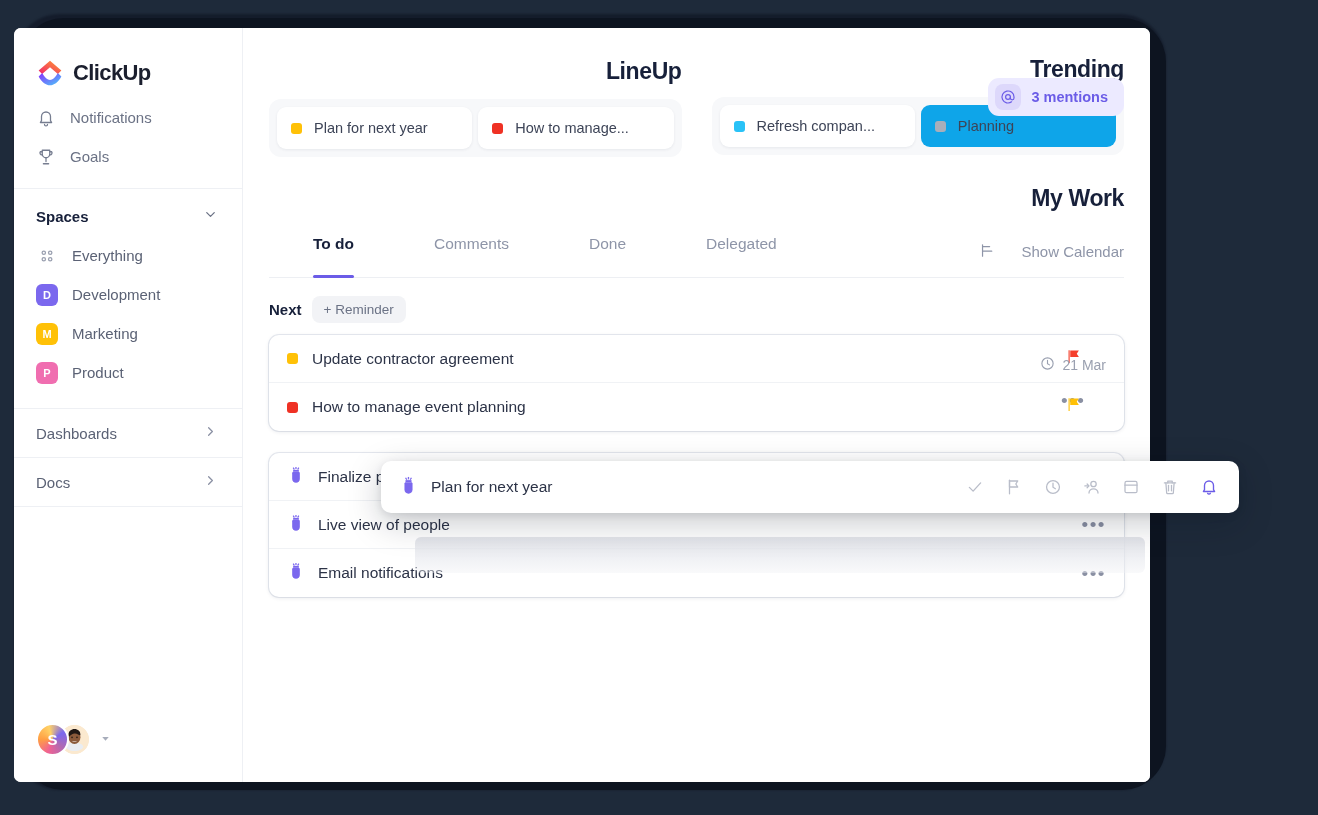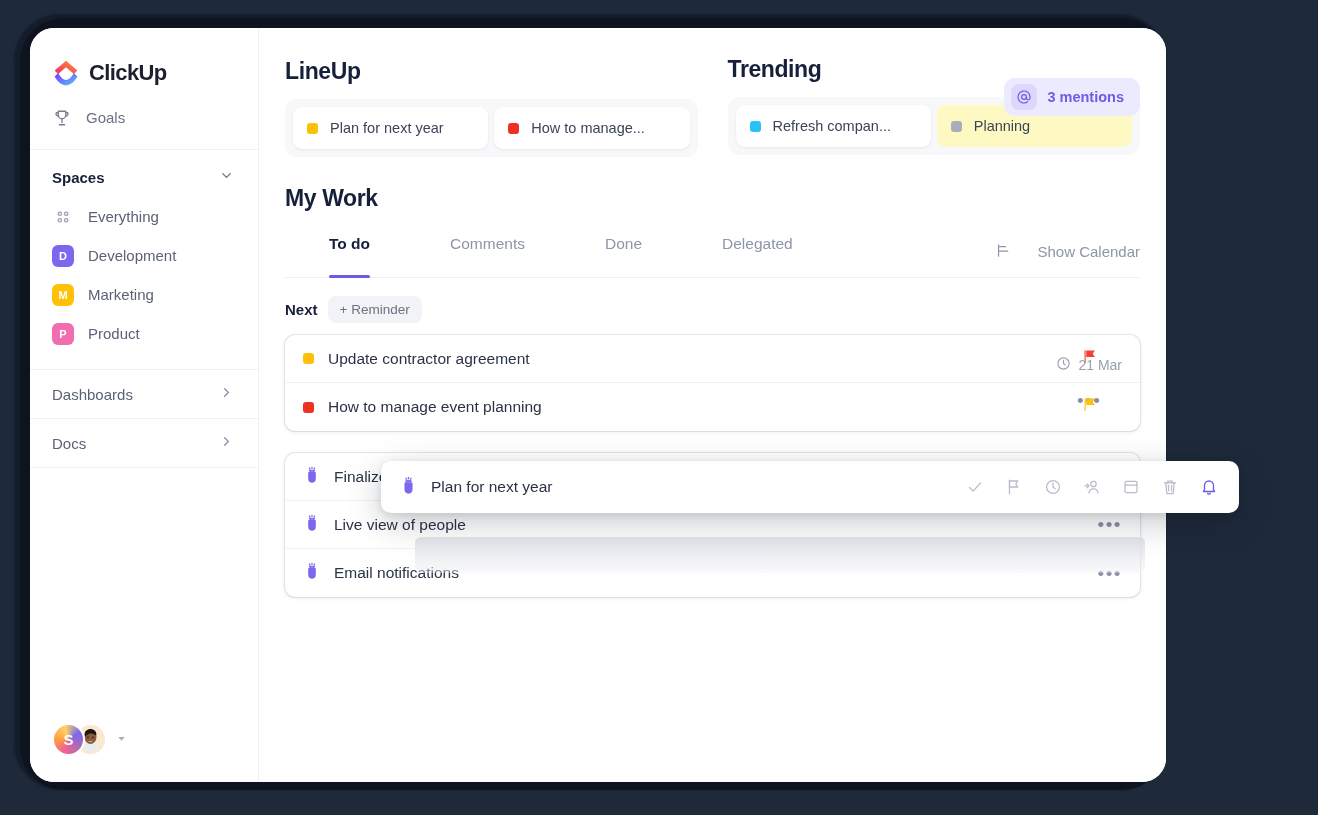--- a/index.html
+++ b/index.html
@@ -25,26 +25,27 @@
   .frame-shadow2 {
     position: absolute;
     left: 20px; top: 18px;
     width: 1146px; height: 772px;
     background: #0d1420;
     border-radius: 44px;
   }
 
   .app-window {
     position: absolute;
-    left: 30px; top: 28px;
+    left: 14px; top: 28px;
     width: 1136px; height: 754px;
     background: #ffffff;
-    border-radius: 24px;
+    border-radius: 7px;
     overflow: hidden;
     display: flex;
+    text-align: right;
   }
 
   
   .sidebar {
     width: 229px;
     height: 100%;
     background: #ffffff;
     border-right: 1px solid #eef0f4;
     display: flex;
     flex-direction: column;
@@ -180,21 +181,21 @@
     background: #fff;
     border-radius: 9px;
     height: 42px;
     display: flex;
     align-items: center;
     gap: 12px;
     padding: 0 14px;
     box-shadow: 0 1px 3px rgba(20,30,60,0.07);
     cursor: pointer;
   }
-  .chip.muted { background: #fef9c3; box-shadow:none; }
+  .chip.muted { background: #0ea5e9; box-shadow:none; }
   .dot { width: 11px; height: 11px; border-radius: 3px; flex: 0 0 11px; }
   .chip-text {
     font-size: 14.5px; color: #3d4457;
     white-space: nowrap; overflow: hidden; text-overflow: ellipsis;
   }
 
   .mentions {
     position: absolute;
     right: 26px; top: 50px;
     background: #eceaff;
@@ -358,20 +359,29 @@
           </defs>
           <path d="M3 13 L16 2 L29 13 L25 17 L16 9.5 L7 17 Z" fill="url(#g1)"></path>
           <path d="M3 20 L7 16 C10 21.5 13 24 16 24 C19 24 22 21.5 25 16 L29 20 C25 27 20.5 30 16 30 C11.5 30 7 27 3 20 Z" fill="url(#g2)"></path>
         </svg>
       </span>
       <span class="logo-text">ClickUp</span>
     </div>
 
     <nav class="nav-group">
 
+      <div class="nav-item">
+        <span class="ico">
+          <svg width="18" height="18" viewBox="0 0 24 24" fill="none" stroke="#767d90" stroke-width="1.7" stroke-linecap="round" stroke-linejoin="round">
+            <path d="M18 15.5V10a6 6 0 1 0-12 0v5.5L4.5 18h15Z"></path>
+            <path d="M10 20.5a2 2 0 0 0 4 0"></path>
+          </svg>
+        </span>
+        <span class="nav-label">Notifications</span>
+      </div>
 
       <div class="nav-item">
         <span class="ico">
           <svg width="18" height="18" viewBox="0 0 24 24" fill="none" stroke="#767d90" stroke-width="1.7" stroke-linecap="round" stroke-linejoin="round">
             <path d="M7 3h10v5a5 5 0 0 1-10 0Z"></path>
             <path d="M7 5H4.5a2.5 2.5 0 0 0 2.5 4"></path>
             <path d="M17 5h2.5a2.5 2.5 0 0 1-2.5 4"></path>
             <path d="M12 13v5"></path>
               <path d="M8.5 21h7"></path>
           </svg>

